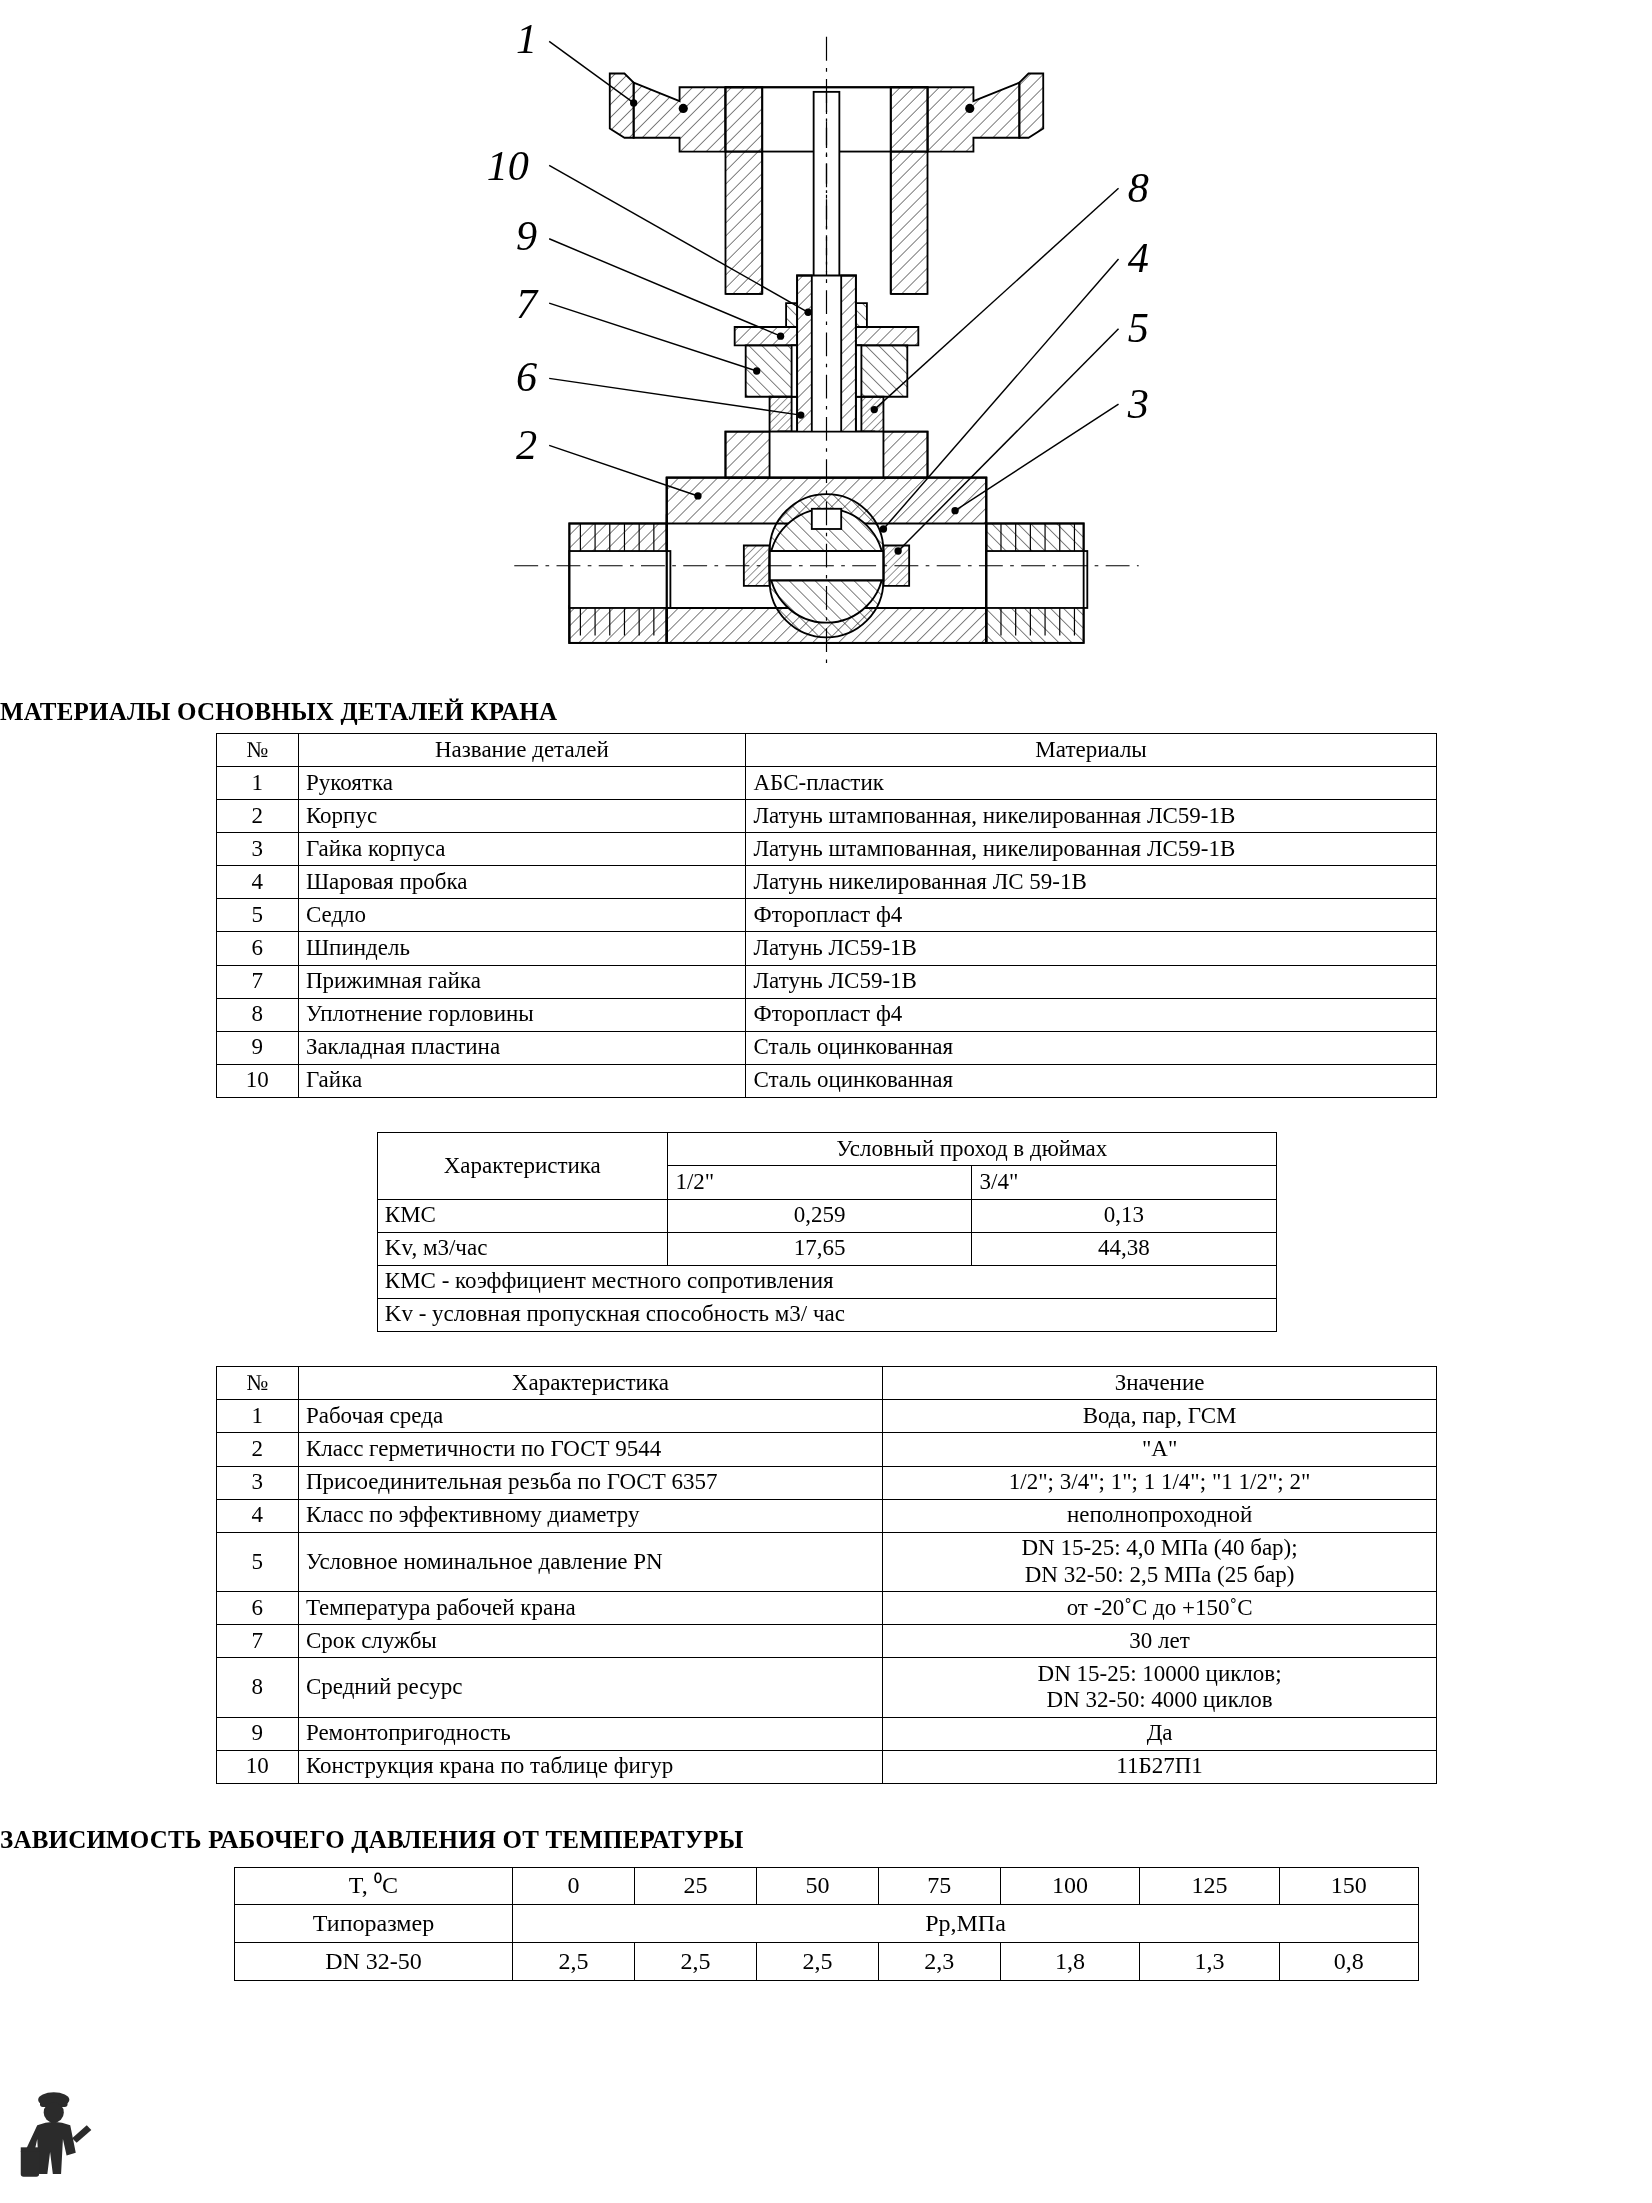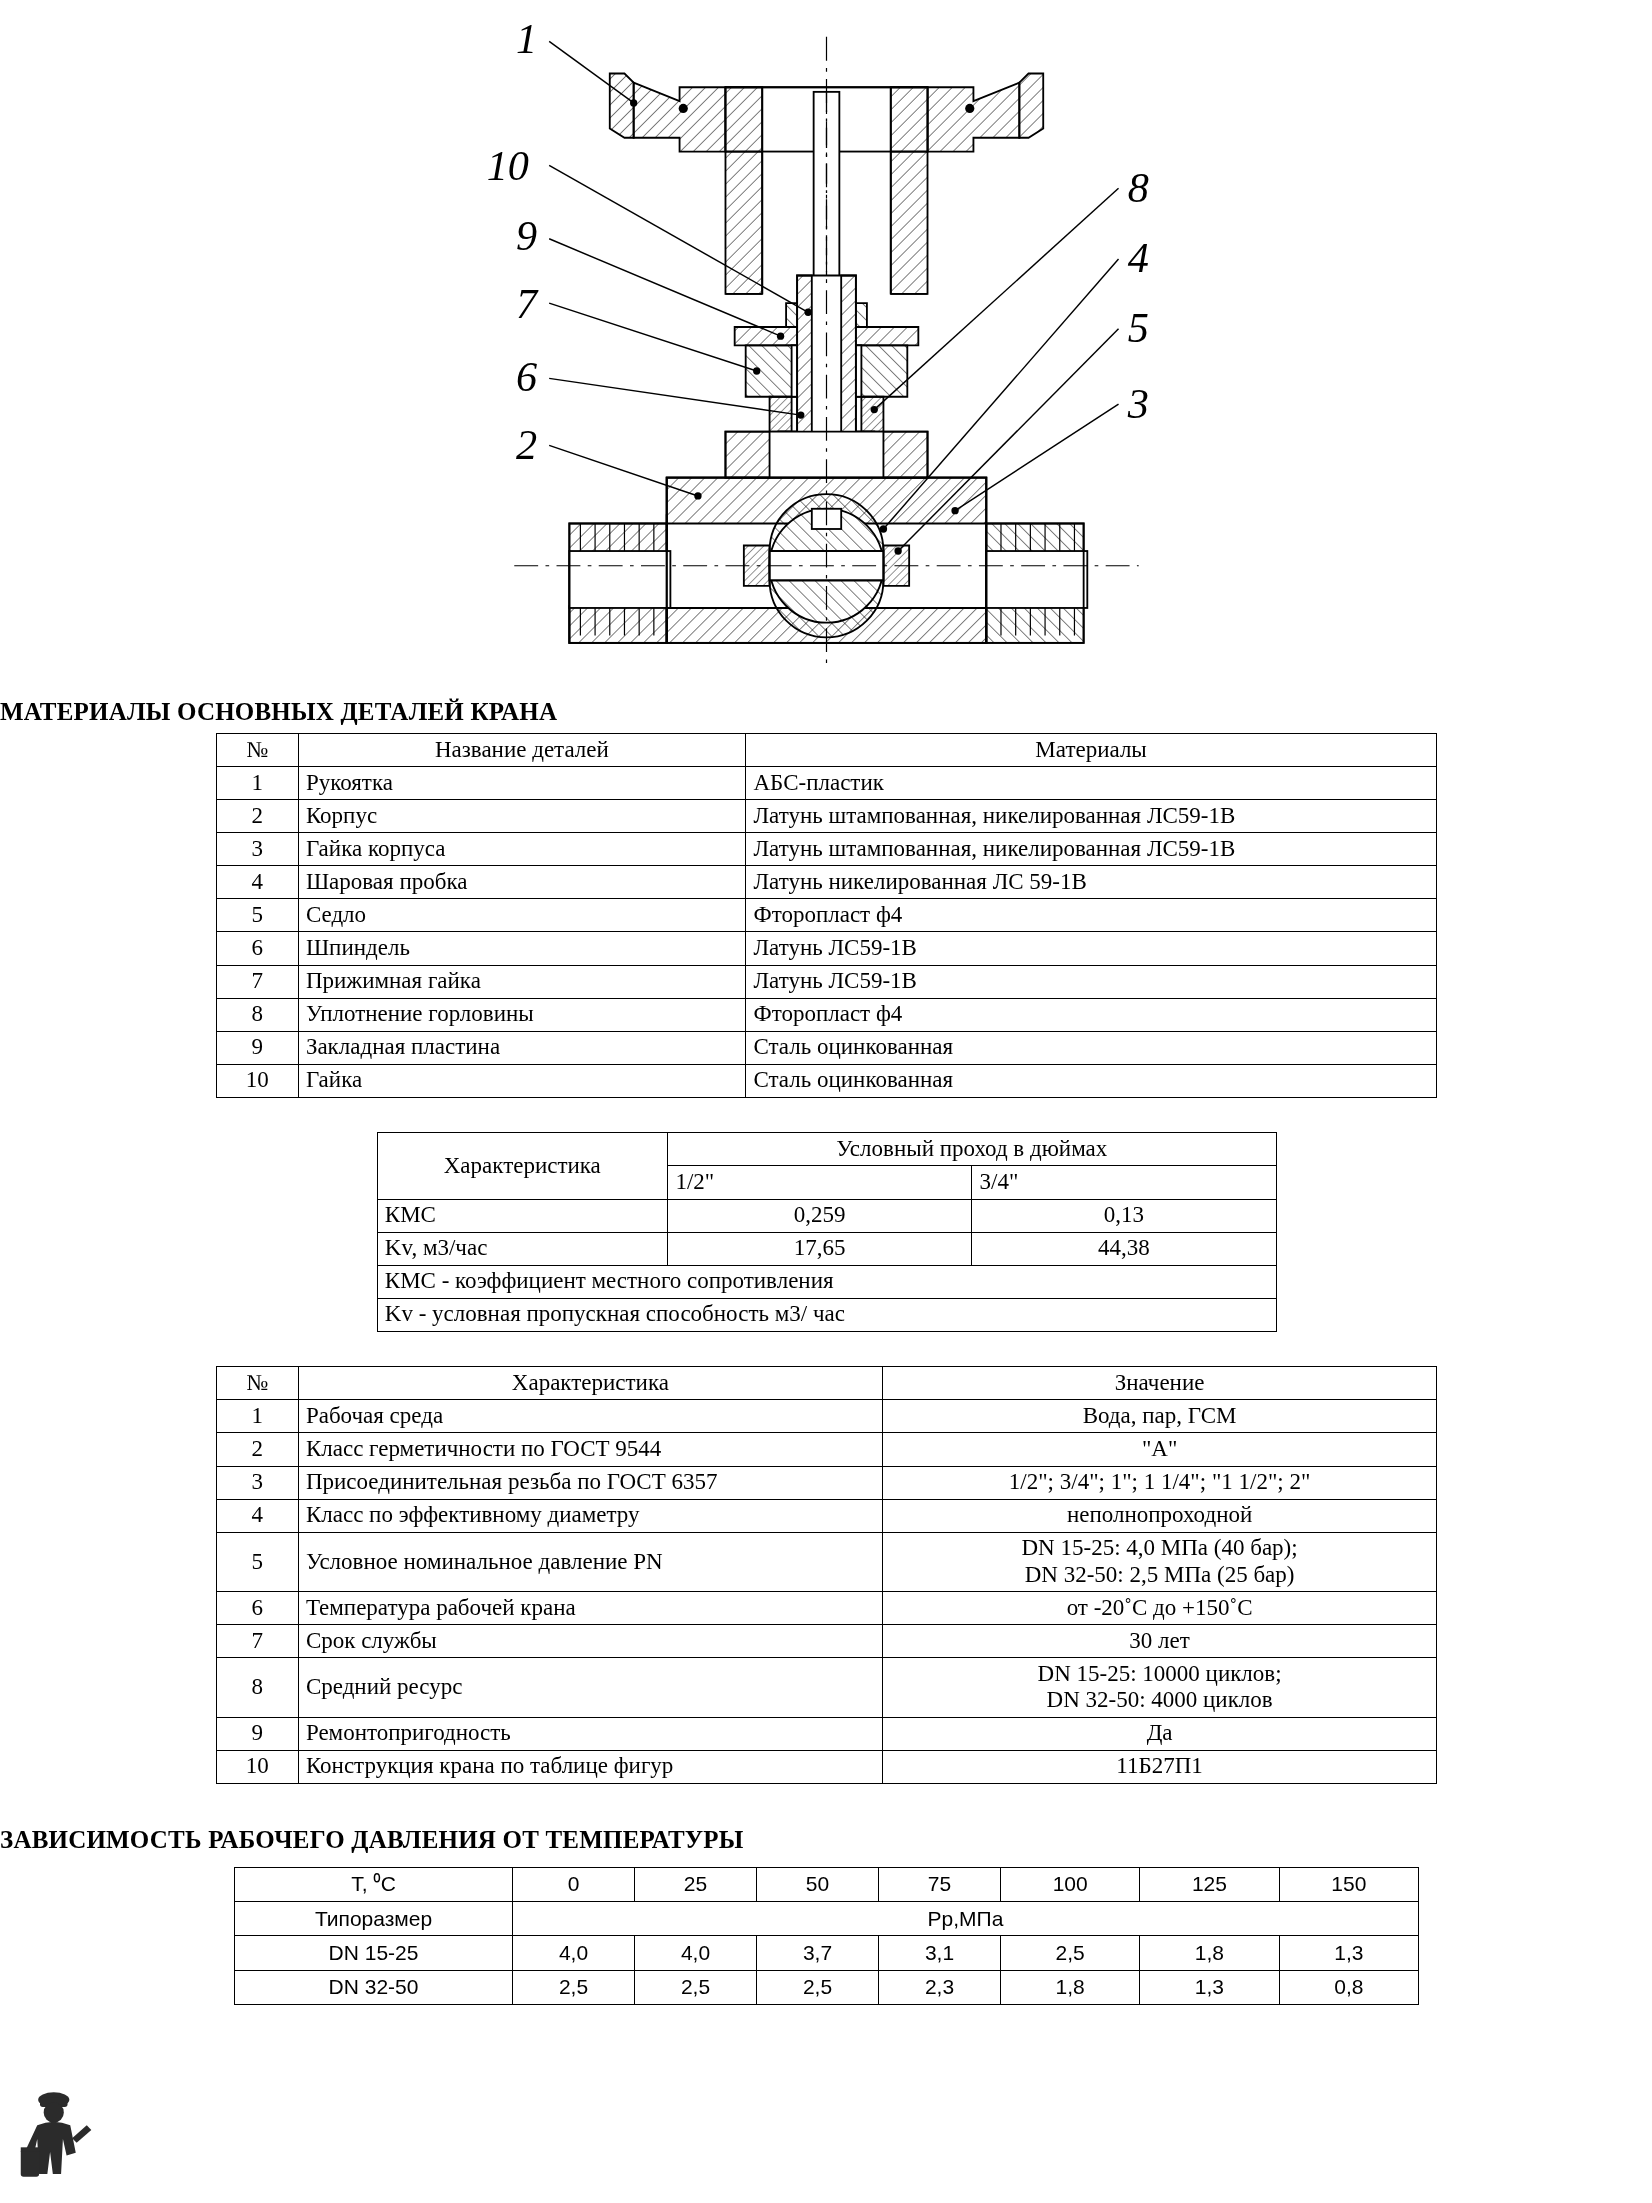--- a/index.html
+++ b/index.html
@@ -76,22 +76,22 @@
   
   #technical-table {
     width: 1221px;
   }
   #technical-table .col-num { width: 66px; }
   #technical-table .col-char { width: 569px; }
 
   
   #pressure-table {
     width: 1185px;
-    font-family: Liberation Sans, sans-serif;
-    font-size: 21px;
+    font-family: Liberation Serif, serif;
+    font-size: 24px;
   }
   #pressure-table td { padding: 4.6px 5.5px; }
   #pressure-table .col-lbl { width: 266px; }
 
   .spacer-8 { height: 7.3px; }
   .spacer-14 { height: 13px; }
   .spacer-30 { height: 27.5px; }
   .spacer-46 { height: 42px; }
 
   .two-line { line-height: 1.15; }
@@ -443,30 +443,20 @@
         <td class="c">75</td>
         <td class="c">100</td>
         <td class="c">125</td>
         <td class="c">150</td>
       </tr>
       <tr>
         <td class="c">Типоразмер</td>
         <td class="c" colspan="7">Pp,МПа</td>
       </tr>
       <tr>
-        <td class="c">DN 15-25</td>
-        <td class="c">4,0</td>
-        <td class="c">4,0</td>
-        <td class="c">3,7</td>
-        <td class="c">3,1</td>
-        <td class="c">2,5</td>
-        <td class="c">1,8</td>
-        <td class="c">1,3</td>
-      </tr>
-      <tr>
         <td class="c">DN 32-50</td>
         <td class="c">2,5</td>
         <td class="c">2,5</td>
         <td class="c">2,5</td>
         <td class="c">2,3</td>
         <td class="c">1,8</td>
         <td class="c">1,3</td>
         <td class="c">0,8</td>
       </tr>
     </tbody>

